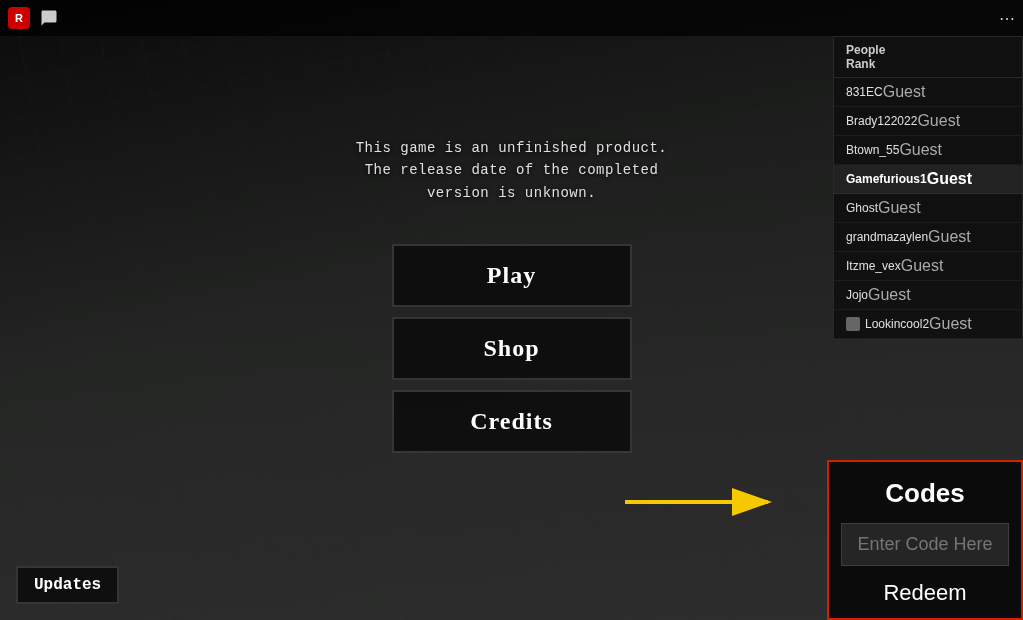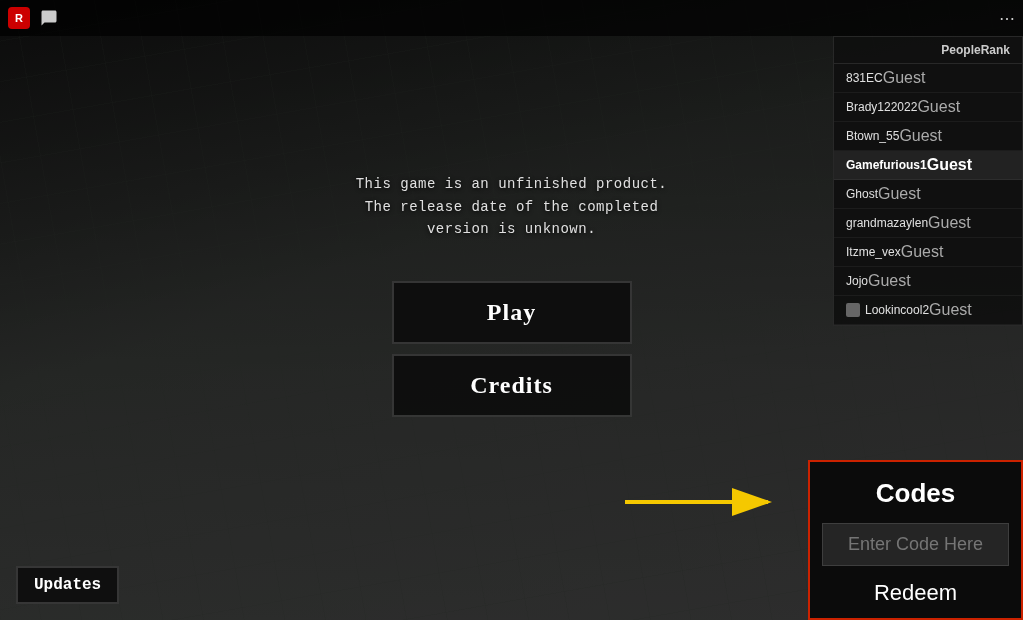--- a/index.html
+++ b/index.html
@@ -117,20 +117,21 @@
       background: rgba(15,15,15,0.92);
       border: 1px solid rgba(255,255,255,0.1);
       z-index: 10;
     }
 
     .people-header {
       display: flex;
       justify-content: flex-end;
       padding: 6px 12px;
       border-bottom: 1px solid rgba(255,255,255,0.1);
+      flex-direction: column;
     }
 
     .people-header span {
       color: #ccc;
       font-size: 12px;
       font-weight: 600;
     }
 
     .people-row {
       display: flex;
@@ -247,21 +248,21 @@
     .arrow-svg {
       width: 160px;
       height: 40px;
     }
 
     
     .codes-panel {
       position: absolute;
       bottom: 0;
       right: 0;
-      width: 215px;
+      width: 196px;
       background: rgba(10,10,10,0.95);
       border: 2px solid #cc2200;
       z-index: 10;
       display: flex;
       flex-direction: column;
       align-items: center;
       padding: 16px 12px 12px;
       gap: 14px;
     }
 
@@ -376,20 +377,21 @@
 </div>
 
 <div class="center-content">
   <div class="game-subtitle">
     <span>This game is an unfinished product.</span><br>
     <span>The release date of the completed</span><br>
     <span>version is unknown.</span>
   </div>
   <div class="menu-buttons">
     <button class="menu-btn">Play</button>
+    <button class="menu-btn">Shop</button>
     <button class="menu-btn">Credits</button>
   </div>
 </div>
 
 <div class="arrow-container">
   <svg class="arrow-svg" viewBox="0 0 160 40" xmlns="http://www.w3.org/2000/svg">
     <defs>
       <marker id="arrowhead" markerWidth="10" markerHeight="7" refX="9" refY="3.5" orient="auto">
         <polygon points="0 0, 10 3.5, 0 7" fill="#f5c800"></polygon>
       </marker>

